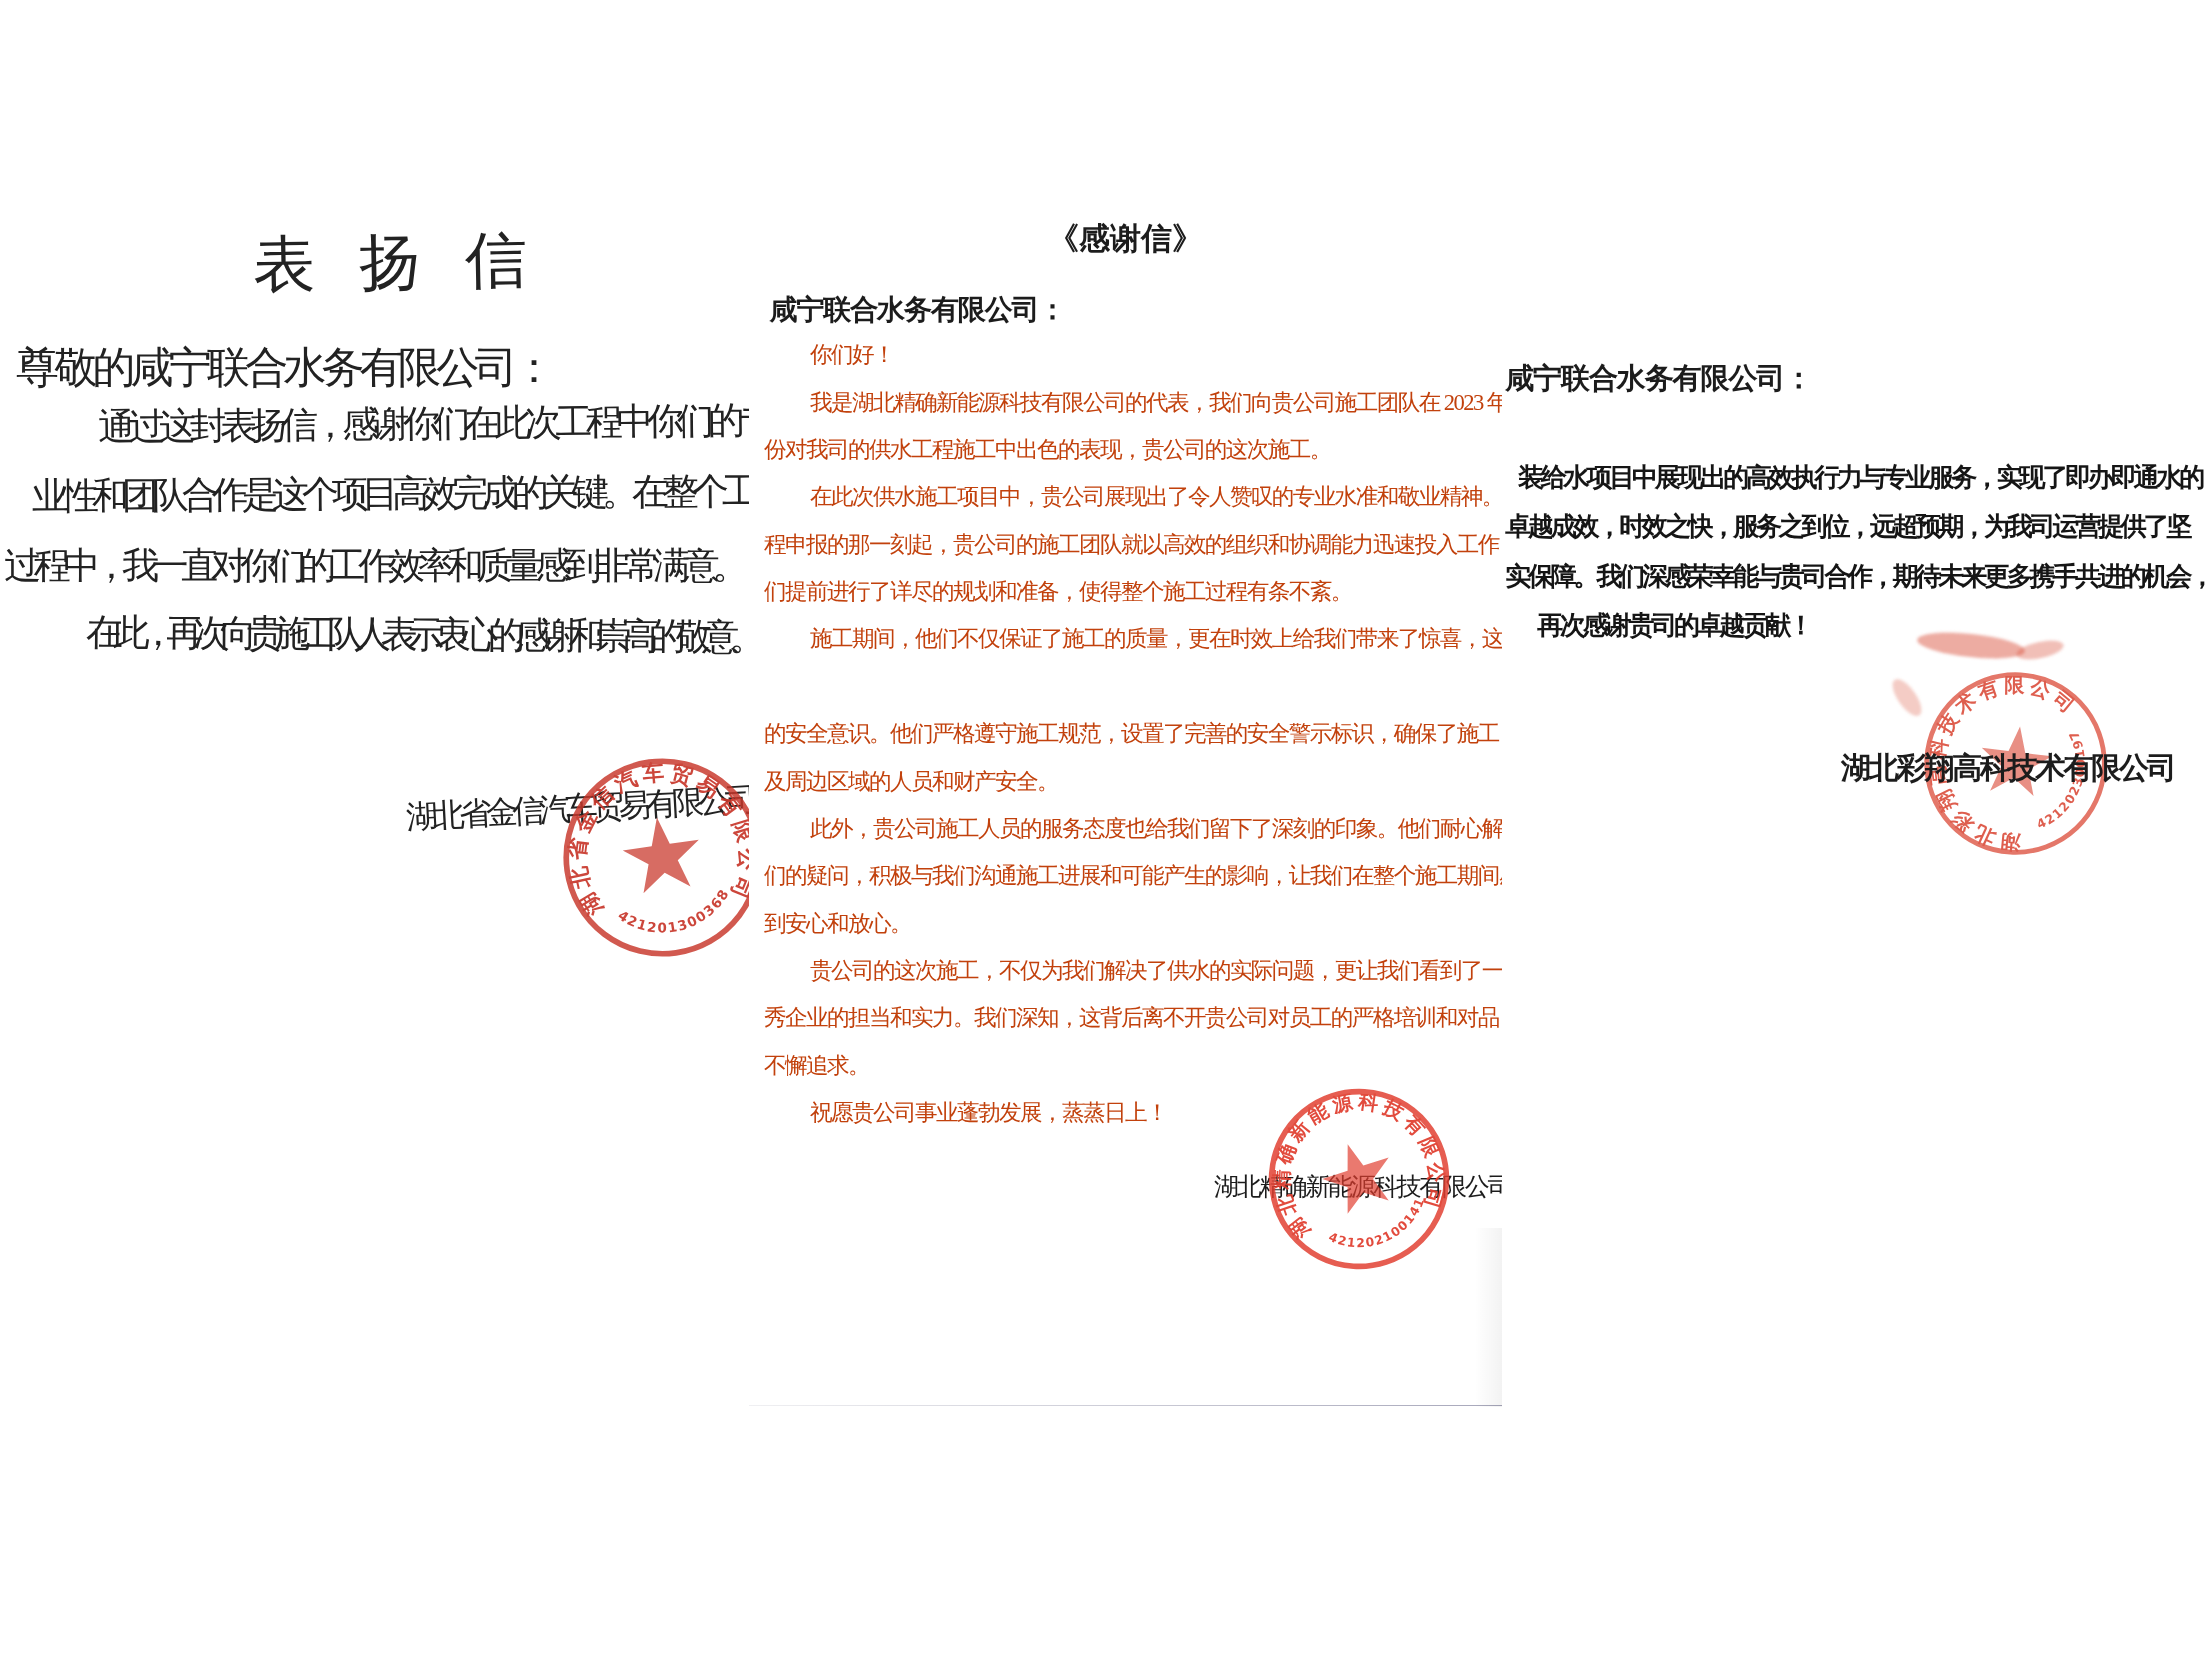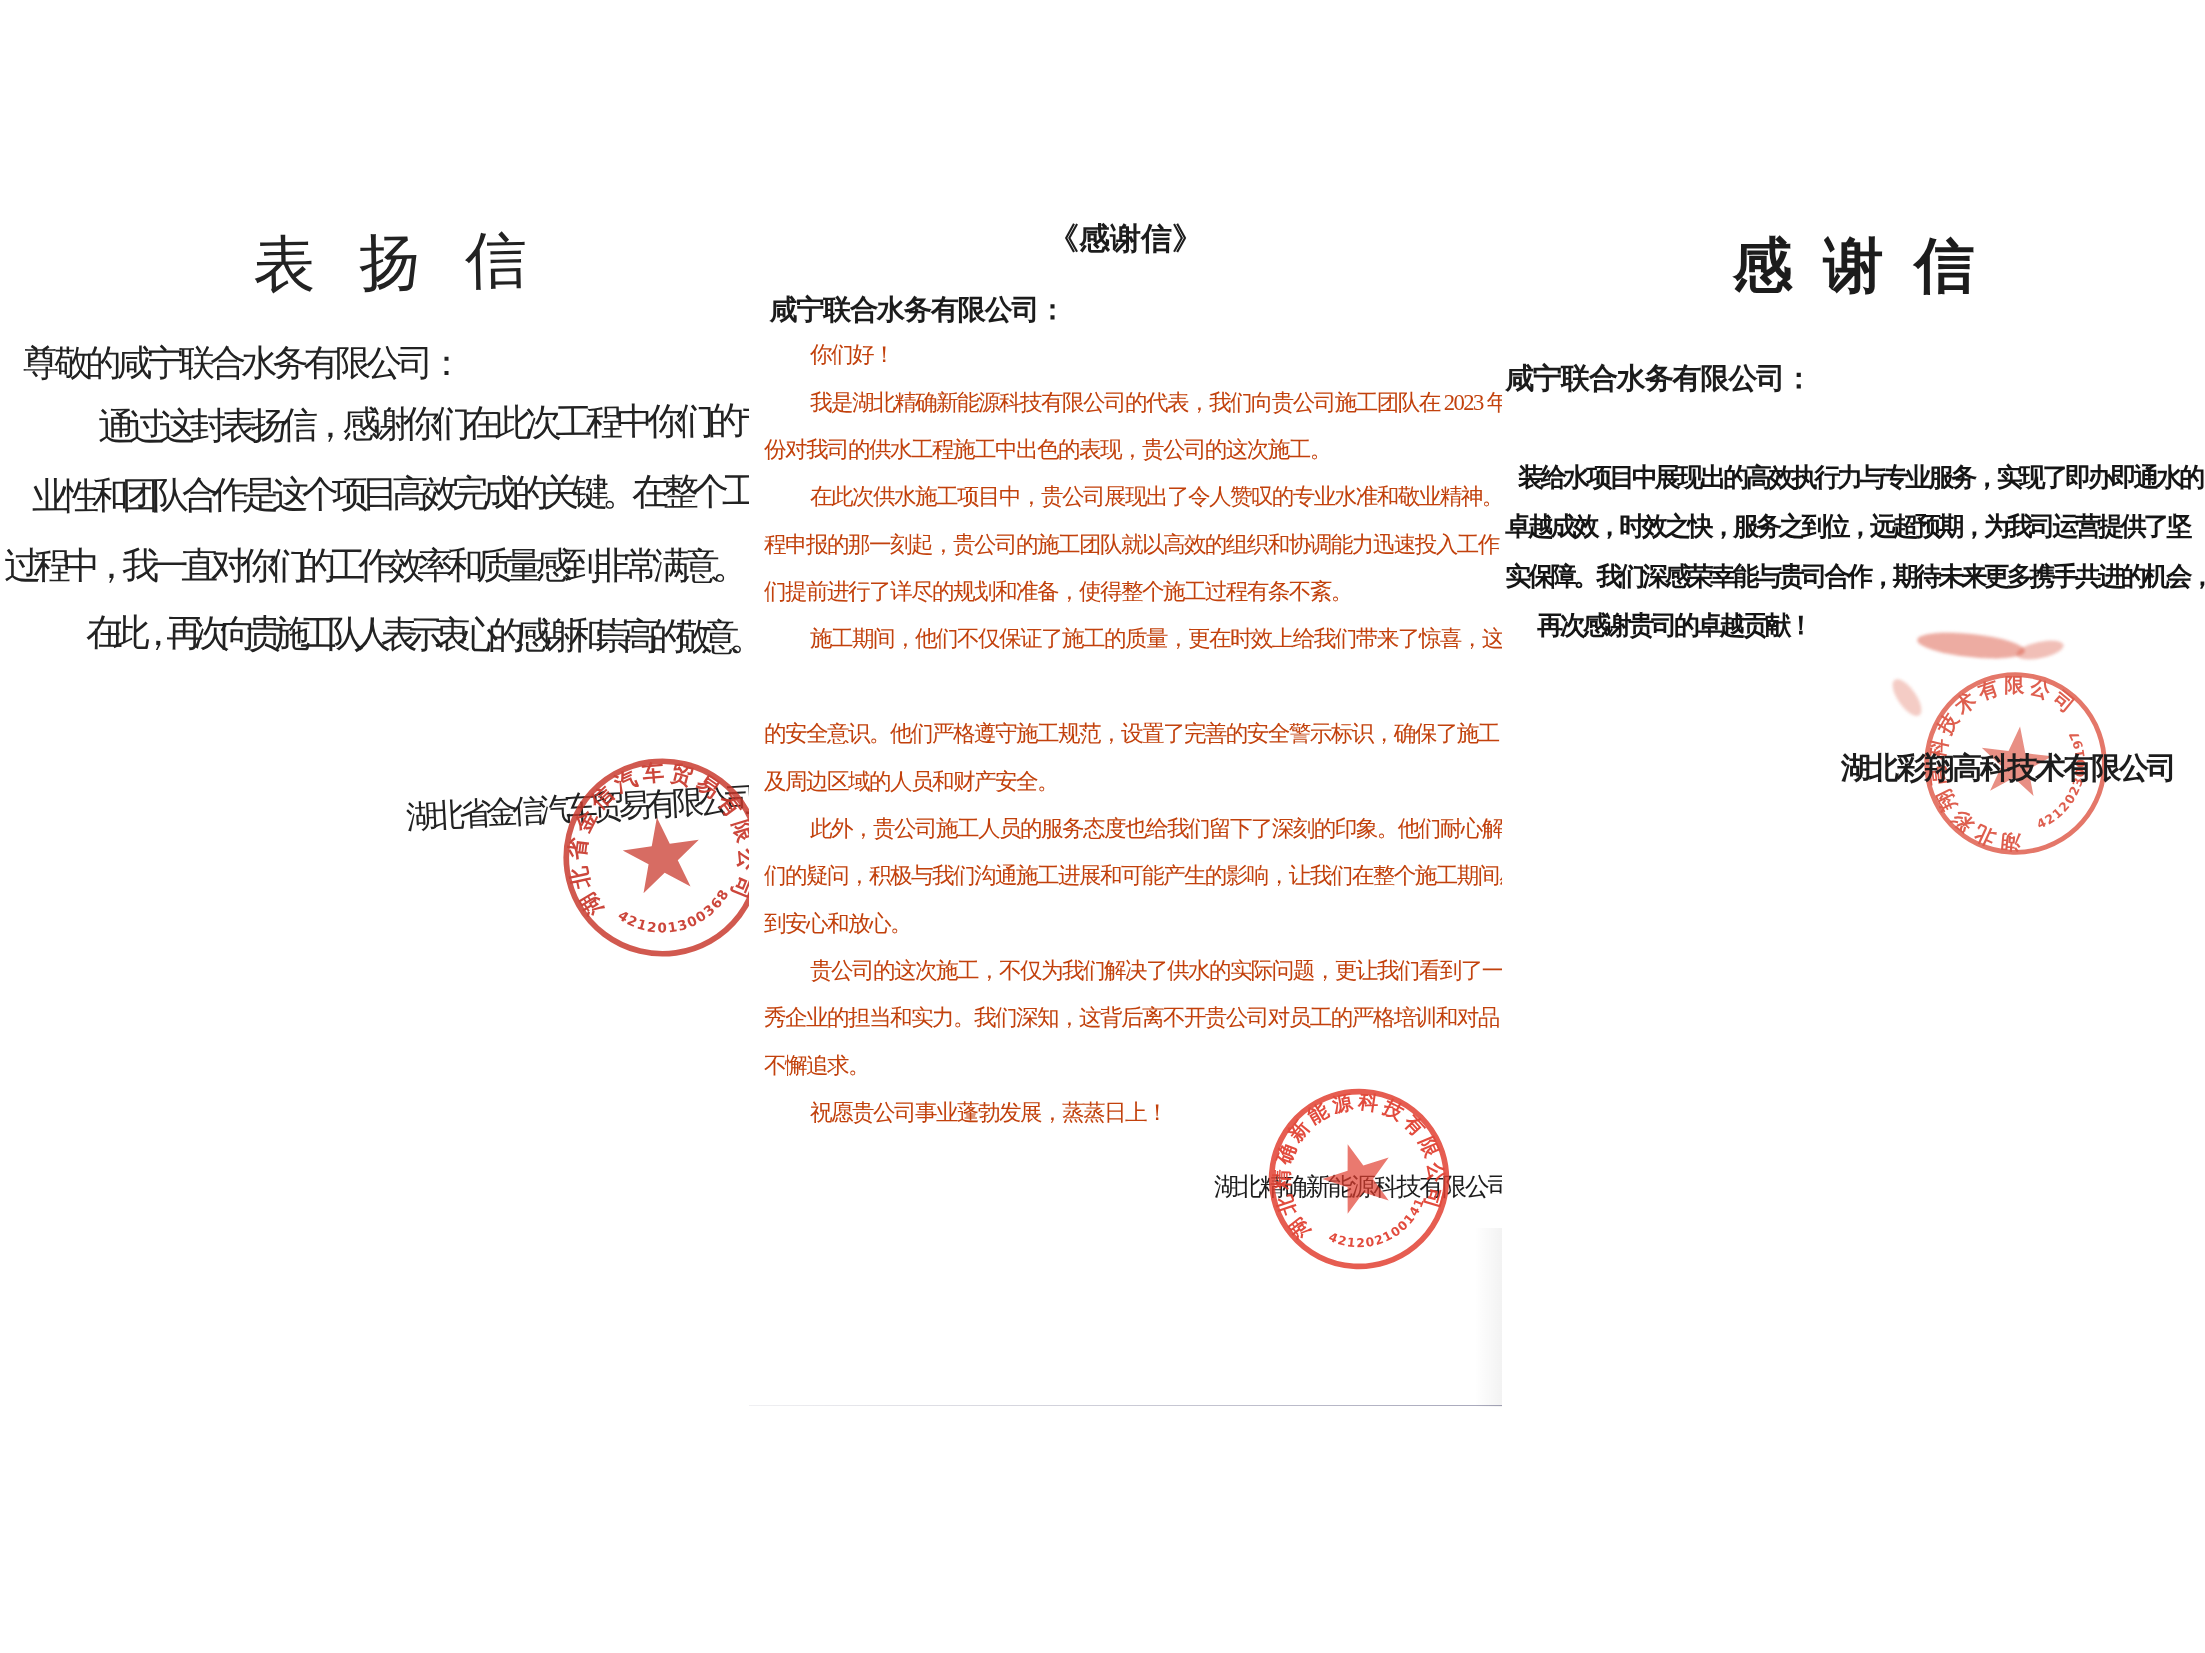--- a/index.html
+++ b/index.html
@@ -32,21 +32,21 @@
   .shadow-strip{position:absolute;background:linear-gradient(to right,rgba(0,0,0,0),rgba(0,0,0,0.05));}
   .smudge{position:absolute;border-radius:50%;filter:blur(1.6px);}
 </style>
 </head>
 <body>
 
 <div id="canvas">
 
   <div class="page" id="left-page">
     <div class="abs hand hw-title" style="left:253px;top:220px;">表扬信</div>
-    <div class="abs hand hw-line" style="left:23px;top:339px;letter-spacing:-4.8px;font-size:36px;">尊敬的咸宁联合水务有限公司：</div>
+    <div class="abs hand hw-line" style="left:16px;top:339px;letter-spacing:-4.8px;font-size:43px;">尊敬的咸宁联合水务有限公司：</div>
     <div class="abs hand hw-line" style="left:98px;top:399px;letter-spacing:-6.5px;transform:rotate(-0.6deg);">通过这封表扬信，感谢你们在此次工程中你们的专</div>
     <div class="abs hand hw-line" style="left:32px;top:469px;letter-spacing:-7px;transform:rotate(-0.4deg);">业性和团队合作是这个项目高效完成的关键。在整个工程</div>
     <div class="abs hand hw-line" style="left:4.3px;top:541px;letter-spacing:-7.5px;">过程中，我一直对你们的工作效率和质量感到非常满意。</div>
     <div class="abs hand hw-line" style="left:86px;top:610px;letter-spacing:-10.2px;transform:rotate(0.4deg);">在此，再次向贵施工队人表示衷心的感谢和崇高的敬意。</div>
     <div class="abs hand hw-sig" style="left:406px;top:787px;">湖北省金信汽车贸易有限公司</div>
 
     <svg class="stamp" style="left:559px;top:754px;transform:rotate(-8deg);" width="207" height="207" viewBox="0 0 400 400">
       <defs>
         <path id="arcT-l" d="M 77,286 A 150,150 0 1 1 323,286"></path>
         <path id="arcB-l" d="M 80,283 A 147,147 0 0 0 320,283"></path>
@@ -90,21 +90,20 @@
       <polygon points="200,122 217.6,175.7 274.2,175.9 228.5,209.3 245.9,263.1 200,230 154.1,263.1 171.5,209.3 125.8,175.9 182.4,175.7" fill="#e03c2d" opacity="0.75"></polygon>
       <text fill="#e03c2d"><textPath class="co" href="#arcT-m" startOffset="14">湖北精确新能源科技有限公司</textPath></text>
       <text fill="#e03c2d"><textPath class="num" href="#arcB-m" startOffset="26">42120210014120</textPath></text>
     </svg>
 
     <div class="edge-line" style="left:0;top:1405px;width:753px;"></div>
     <div class="shadow-strip" style="right:0;top:1228px;width:27px;height:179px;"></div>
   </div>
 
   <div class="page" id="right-page">
-    <div class="abs r-title" style="left:0px;top:226px;">感谢信</div>
     <div class="abs r-salut" style="left:3.2px;top:359px;">咸宁联合水务有限公司：</div>
 
     <div class="abs r-body" style="left:16px;top:460px;">装给水项目中展现出的高效执行力与专业服务，实现了即办即通水的</div>
     <div class="abs r-body" style="left:3.2px;top:509px;">卓越成效，时效之快，服务之到位，远超预期，为我司运营提供了坚</div>
     <div class="abs r-body" style="left:3.2px;top:559px;">实保障。我们深感荣幸能与贵司合作，期待未来更多携手共进的机会，</div>
     <div class="abs r-body" style="left:3.2px;top:608px;margin-left:32px;">再次感谢贵司的卓越贡献！</div>
 
     <div class="smudge" style="left:415px;top:634px;width:108px;height:22.6px;background:rgba(214,72,48,0.45);transform:rotate(6deg);"></div>
     <div class="smudge" style="left:514px;top:642px;width:48px;height:16px;background:rgba(214,72,48,0.35);transform:rotate(-12deg);"></div>
     <div class="smudge" style="left:396px;top:676px;width:18.3px;height:43px;background:rgba(214,72,48,0.28);transform:rotate(-35deg);"></div>

